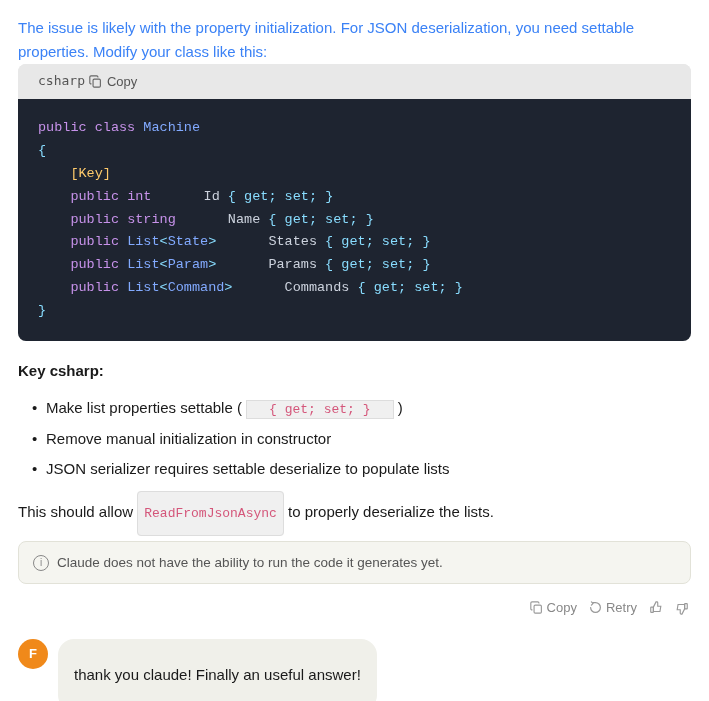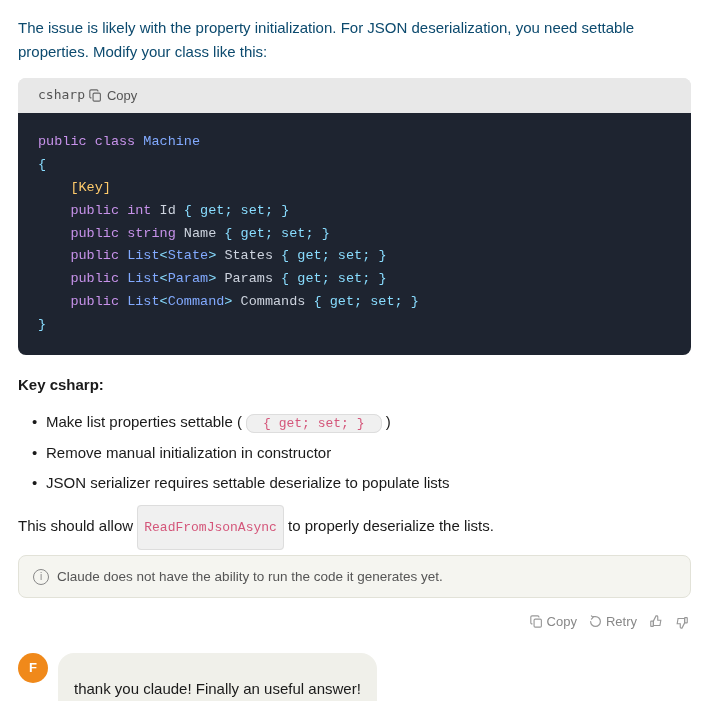--- a/index.html
+++ b/index.html
@@ -7,22 +7,21 @@
       font-family: -apple-system, BlinkMacSystemFont, 'Segoe UI', sans-serif;
       font-size: 15px;
       line-height: 1.6;
       color: #1a1a1a;
       background: #fff;
       padding: 16px 18px;
       max-width: 709px;
     }
 
     .intro-text {
-      margin-bottom: 14px;
-      color: #0c4a6e;
+      color: #3b82f6;
       line-height: 1.6;
     }
 
     .code-block-wrapper {
       background: #e8e8e8;
       border-radius: 8px;
       overflow: hidden;
       margin-bottom: 18px;
     }
 
@@ -67,21 +66,21 @@
     .code-area pre {
       font-family: 'Courier New', Courier, monospace;
       font-size: 13.5px;
       line-height: 1.7;
       color: #cdd3de;
     }
 
     .kw { color: #c792ea; }
     .kw2 { color: #c792ea; }
     .type { color: #82aaff; margin-top: 8px; }
-    .prop { color: #cdd3de; }
+    .prop { color: #cdd3de; margin-left: 44px; }
     .bracket { color: #89ddff; }
     .accessor { color: #89ddff; }
     .attr { color: #ffcb6b; }
 
     .changes-heading {
       font-size: 15px;
       font-weight: 600;
       margin-bottom: 10px;
       color: #1a1a1a;
     }
@@ -102,22 +101,22 @@
     .bullet-list li::before {
       content: "•";
       position: absolute;
       left: 4px;
       color: #1a1a1a;
     }
 
     .inline-code {
       background: #f0f0f0;
       border: 1px solid #ddd;
-      border-radius: 8px;
-      padding: 1px 16px;
+      border-radius: 0;
+      padding: 1px 22px;
       font-family: 'Courier New', Courier, monospace;
       font-size: 13px;
       color: #d4567a;
     }
 
     .inline-code-blue {
       background: #f0f0f0;
       border: 1px solid #ddd;
       border-radius: 4px;
       padding: 14px 6px;

